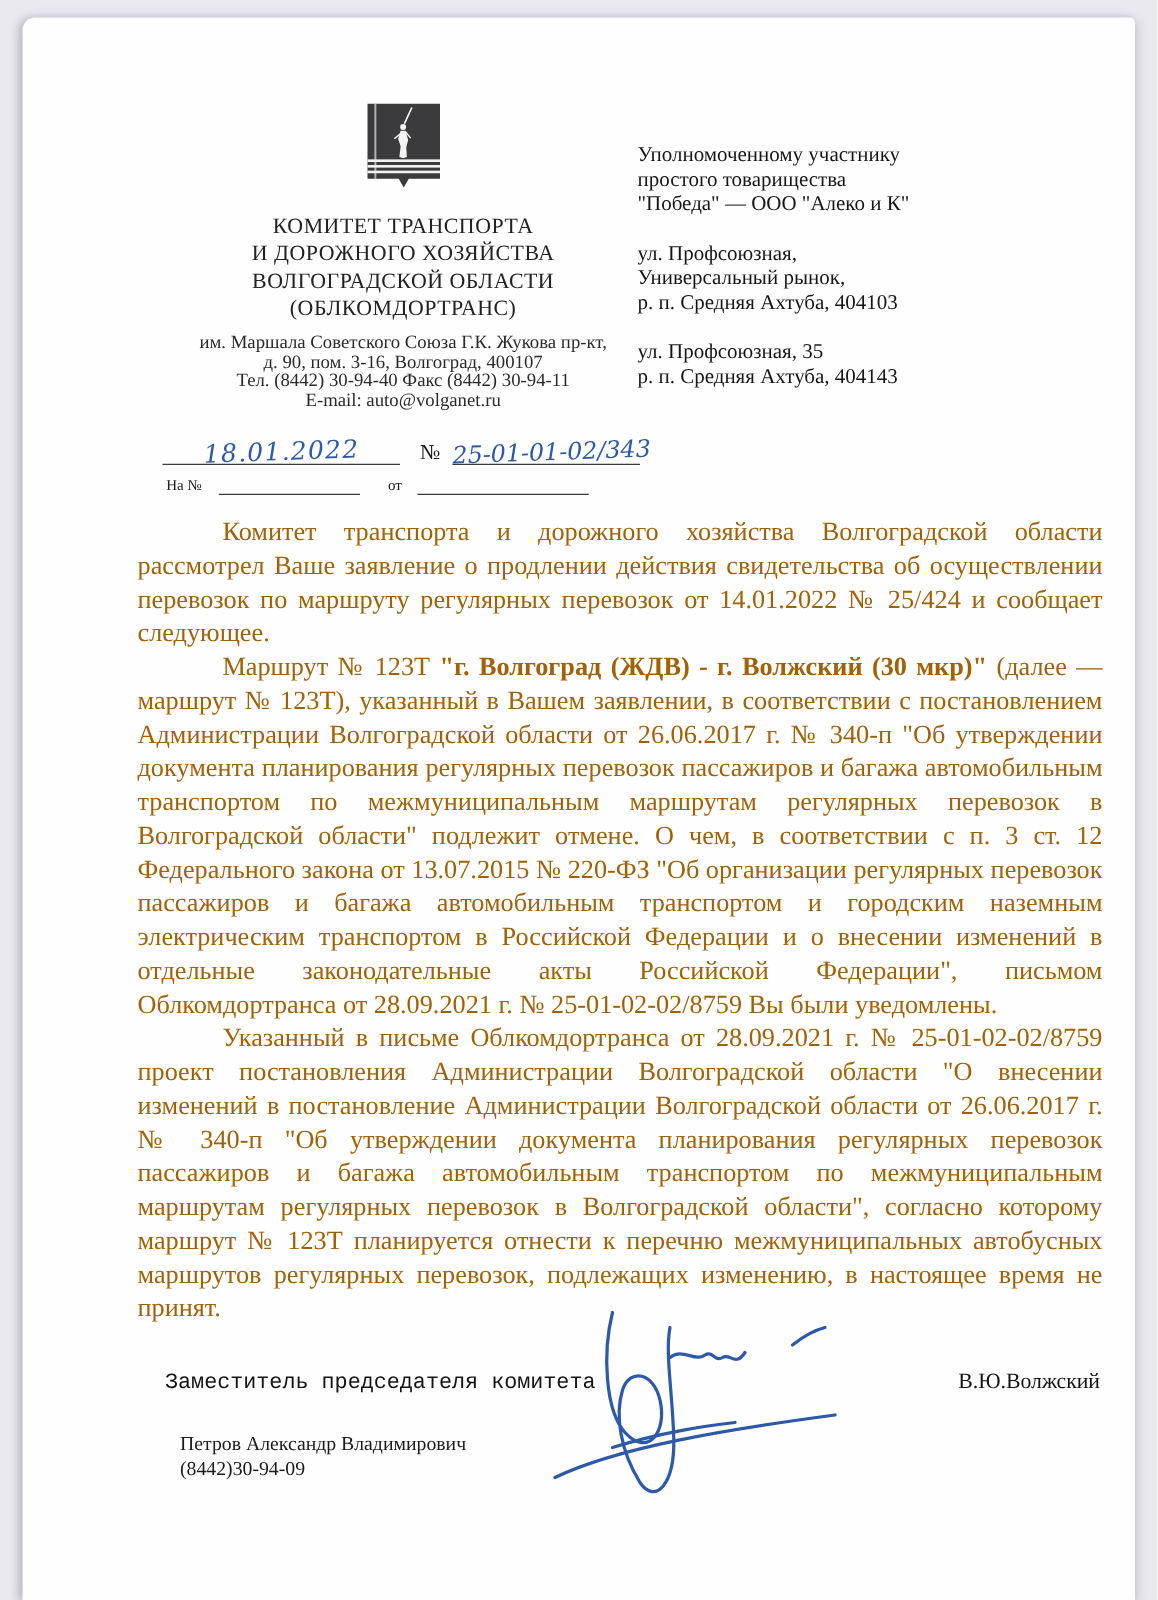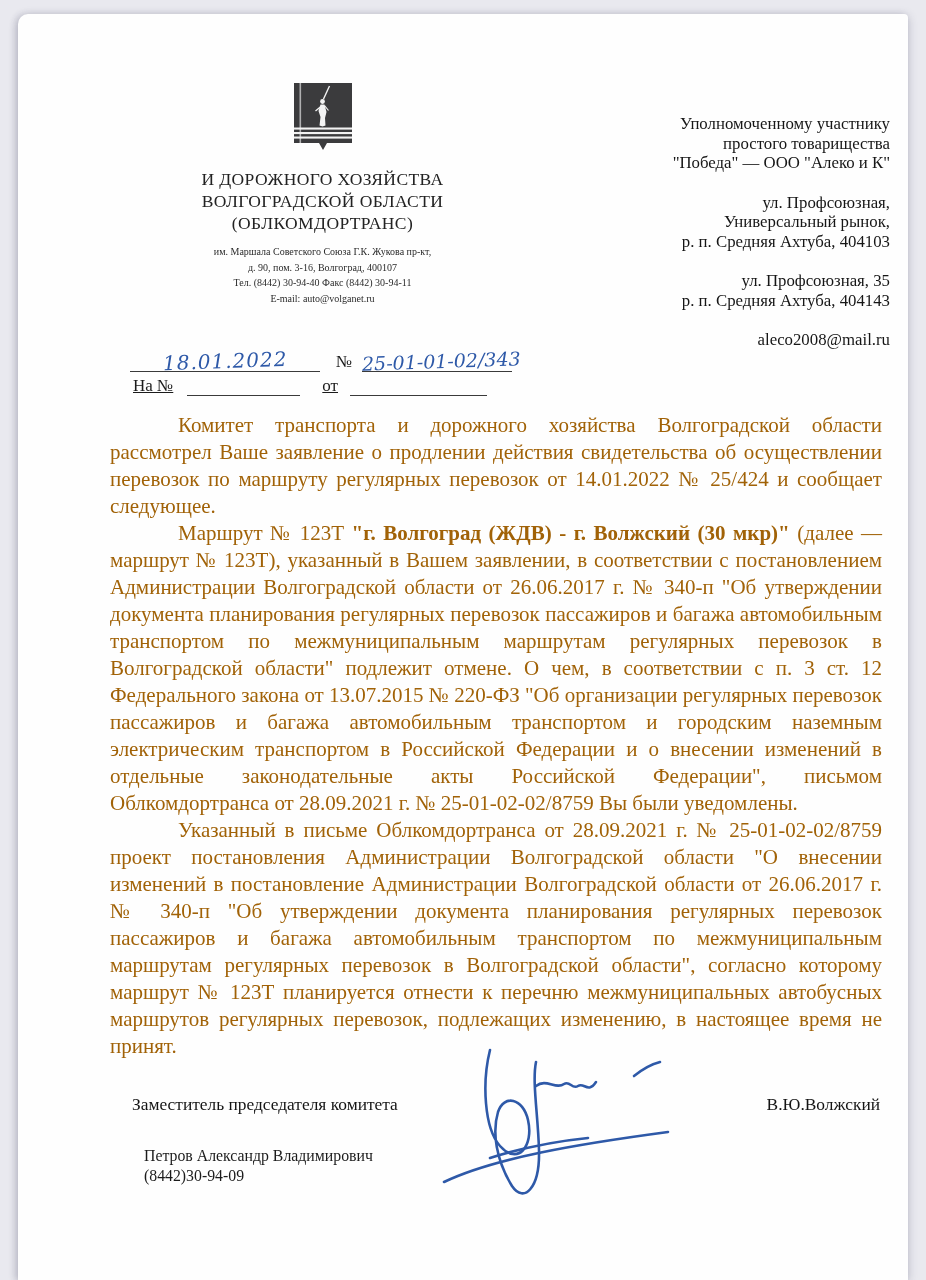--- a/index.html
+++ b/index.html
@@ -15,51 +15,51 @@
     position:absolute;left:18px;top:14px;
     width:890px;height:1266px;
     background:#fefefe;
     border-radius:10px 4px 0 0;
     box-shadow:0 2px 10px rgba(60,60,90,.28), -3px 0 6px rgba(60,60,90,.12);
   }
   
   .header-left{position:absolute;left:112px;top:68px;width:385px;text-align:center;}
   .emblem{display:inline-block;}
   .org-name{margin-top:8px;font-size:17.5px;line-height:22px;letter-spacing:.4px;color:#222;}
-  .org-addr{margin-top:10px;font-size:10px;line-height:15.5px;color:#2a2a2a;}
+  .org-addr{margin-top:10px;font-size:15px;line-height:15.5px;color:#2a2a2a;}
   
-  .header-right{position:absolute;left:492px;top:100px;width:380px;font-size:16.8px;line-height:19.5px;color:#161616;text-align:right;}
+  .header-right{position:absolute;left:492px;top:100px;width:380px;font-size:16.8px;line-height:19.5px;color:#161616;}
   .addr-block{margin-bottom:20px;}
   .email-line{margin-bottom:19px;}
   
   .ref{position:absolute;left:112px;top:312px;width:480px;font-size:16.5px;}
   .ref-row1{display:flex;align-items:flex-end;height:46px;}
   .cell-date{width:190px;border-bottom:1.4px solid #3a3a3a;text-align:center;position:relative;}
   .no-label{margin:0 10px 0 16px;font-size:17px;}
   .cell-num{width:150px;border-bottom:1.4px solid #3a3a3a;position:relative;white-space:nowrap;}
   .hand{
     font-family:"DejaVu Serif","Liberation Serif",serif;
     font-style:italic;color:#2e59a8;font-size:20px;
     display:inline-block;transform:rotate(-2deg);
     letter-spacing:1px;position:relative;top:2px;
   }
   .cell-num .hand{font-size:19px;letter-spacing:0;}
   .ref-row2{display:flex;align-items:flex-end;height:24px;margin-left:3px;}
-  .ref-row2 .lbl{font-size:17px;text-decoration:underline;}
+  .ref-row2 .lbl{font-size:12px;}
   .u1{width:113px;border-bottom:1.4px solid #3a3a3a;margin-left:14px;height:18px;}
   .u2{width:137px;border-bottom:1.4px solid #3a3a3a;margin-left:12px;height:18px;}
   .ref-row2 .ot{margin-left:22px;}
   
   .body-text{position:absolute;left:92px;top:398px;width:772px;
     font-size:21px;line-height:27px;text-align:justify;color:#a16207;}
   .body-text p{margin:0;text-indent:68px;}
   .bold{font-weight:bold;}
   
   .sig-row{position:absolute;left:114px;top:1080px;width:748px;font-size:17.4px;color:#141414;}
-  .sig-position{display:inline-block;}
+  .sig-position{display:inline-block;font-family:Liberation Mono, monospace;}
   .sig-name{position:absolute;right:0;top:0;}
   .autograph{position:absolute;left:420px;top:1028px;pointer-events:none;}
   
   .executor{position:absolute;left:126px;top:1132px;font-size:15.8px;line-height:20px;color:#1b1b1b;}
 </style>
 </head>
 <body>
 
 <div class="sheet">
 
@@ -74,20 +74,21 @@
         <g stroke="#f4f4f4" fill="#f4f4f4">
           <line x1="36.5" y1="4" x2="30.5" y2="17" stroke-width="1.4"></line>
           <circle cx="29.5" cy="19.5" r="2.4" stroke="none"></circle>
           <path d="M27.5,22.5 L31.5,22.5 L33.5,30 L32,36 L32.5,43.5 L29.5,44.5 L26.5,43.5 L27.5,35 L25.5,29 Z" stroke="none"></path>
           <line x1="28.5" y1="24" x2="22.5" y2="29" stroke-width="1.3"></line>
           <line x1="31.5" y1="23.5" x2="35.5" y2="28.5" stroke-width="1.2"></line>
         </g>
       </svg>
     </span>
     <div class="org-name">
+      <div>КОМИТЕТ ТРАНСПОРТА</div>
       <div>И ДОРОЖНОГО ХОЗЯЙСТВА</div>
       <div>ВОЛГОГРАДСКОЙ ОБЛАСТИ</div>
       <div>(ОБЛКОМДОРТРАНС)</div>
     </div>
     <div class="org-addr">
       <div>им. Маршала Советского Союза Г.К. Жукова пр-кт,</div>
       <div>д. 90, пом. 3-16, Волгоград, 400107</div>
       <div>Тел. (8442) 30-94-40 Факс (8442) 30-94-11</div>
       <div>E-mail: auto@volganet.ru</div>
     </div>
@@ -101,21 +102,20 @@
     </div>
     <div class="addr-block">
       <div>ул. Профсоюзная,</div>
       <div>Универсальный рынок,</div>
       <div>р. п. Средняя Ахтуба, 404103</div>
     </div>
     <div class="addr-block">
       <div>ул. Профсоюзная, 35</div>
       <div>р. п. Средняя Ахтуба, 404143</div>
     </div>
-    <div class="email-line">aleco2008@mail.ru</div>
   </div>
 
   <div class="ref">
     <div class="ref-row1">
       <div class="cell-date">
         <span class="hand">18.01.2022</span>
       </div>
       <span class="no-label">№</span>
       <div class="cell-num">
         <span class="hand">25-01-01-02/343</span>

